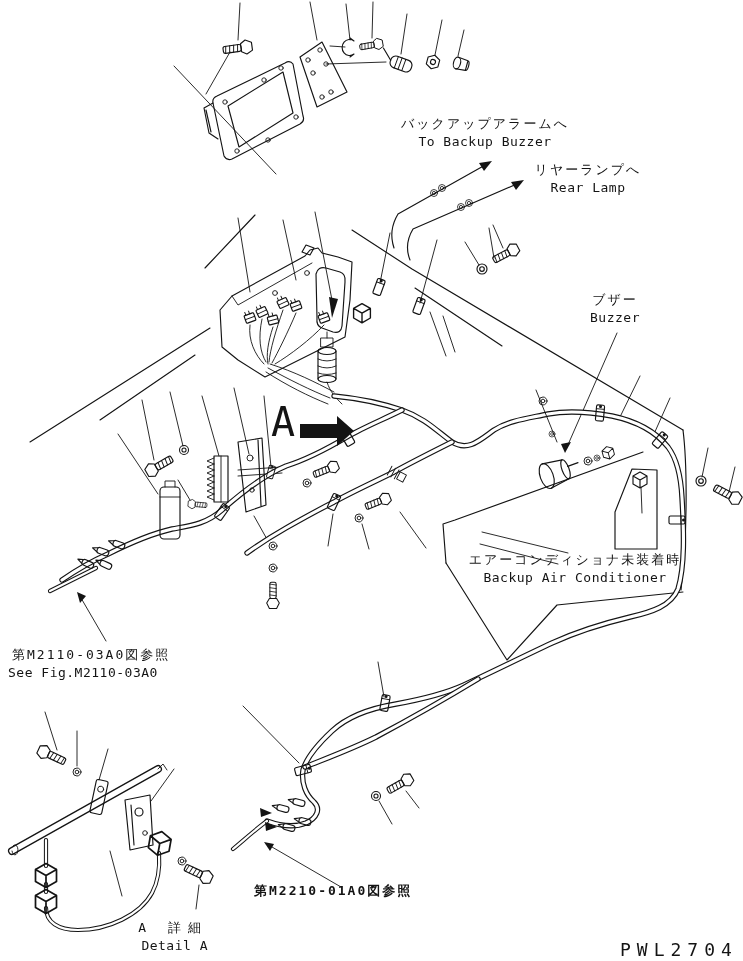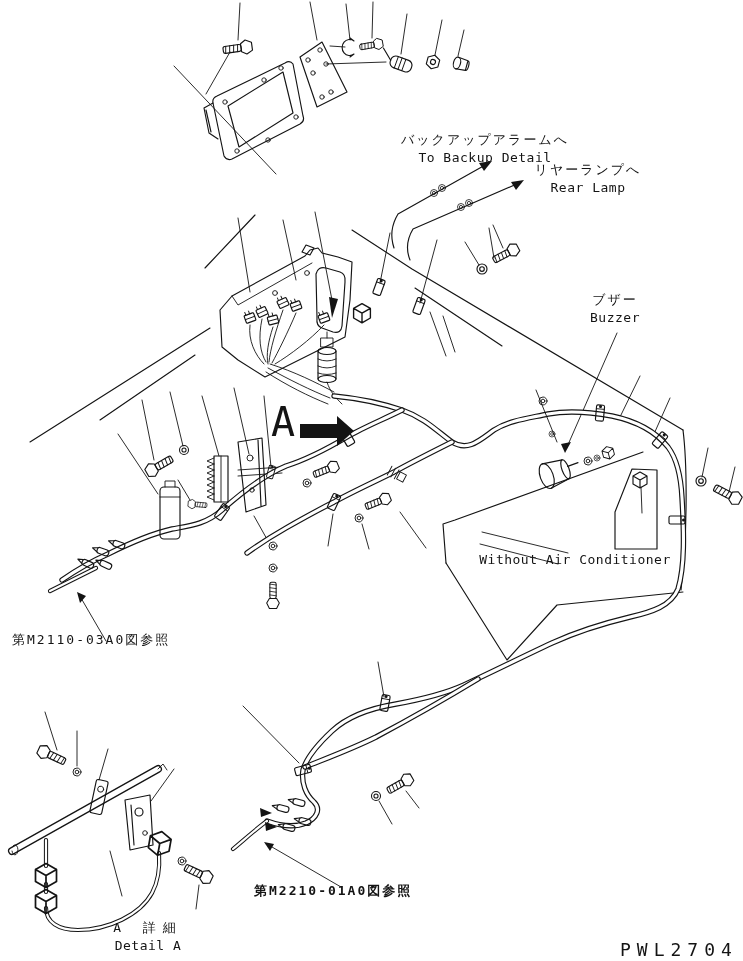--- a/index.html
+++ b/index.html
@@ -324,48 +324,50 @@
     <use href="#cube" transform="translate(46,900) scale(1.5)"></use>
     <use href="#cube" transform="translate(160,842) rotate(10) scale(1.5)"></use>
     <use href="#washer" transform="translate(182,861) scale(0.8)"></use>
     <use href="#bolt" transform="translate(206,877) rotate(25)"></use>
   </g>
 
   <polygon class="fill" points="300,424 337,424 337,416 354,431 337,446 337,438 300,438"></polygon>
 </svg>
 
 
-<div class="lbl center" style="left:400px;top:131px;width:170px;">
+<div class="lbl center" style="left:400px;top:115px;width:170px;">
   <div class="ja">バックアップアラームへ</div>
-  <div class="en">To Backup Detail</div>
+  <div class="en">To Backup Buzzer</div>
 </div>
 
 <div class="lbl center" style="left:570px;top:291px;width:90px;">
   <div class="ja">ブザー</div>
   <div class="en">Buzzer</div>
 </div>
 
 <div class="lbl center" style="left:528px;top:161px;width:120px;">
   <div class="ja">リヤーランプへ</div>
   <div class="en">Rear Lamp</div>
 </div>
 
 <div class="lbl center" style="left:440px;top:551px;width:270px;">
-  <div class="en">Without Air Conditioner</div>
+  <div class="ja">エアーコンディショナ未装着時</div>
+  <div class="en">Backup Air Conditioner</div>
 </div>
 
 <div class="lbl" style="left:8px;top:631px;">
-  <div class="ja" style="margin-left:4px;">第M2110-03A0図参照</div>
+  <div class="ja" style="margin-left:4px;margin-top:15px;">第M2110-03A0図参照</div>
+  <div class="en">See Fig.M2110-03A0</div>
 </div>
 
 <div class="lbl" style="left:250px;top:882px;">
   <div class="ja" style="margin-left:4px;font-weight:bold;">第M2210-01A0図参照</div>
 </div>
 
-<div class="lbl center detaila" style="left:88px;top:919px;width:120px;">
+<div class="lbl center detaila" style="left:88px;top:919px;width:120px;text-align:right;">
   <div class="ja">A 詳細</div>
   <div class="en">Detail A</div>
 </div>
 
 <div class="marker-a">A</div>
 <div class="pwl">PWL2704</div>
 
 </div>
 
 </body></html>

